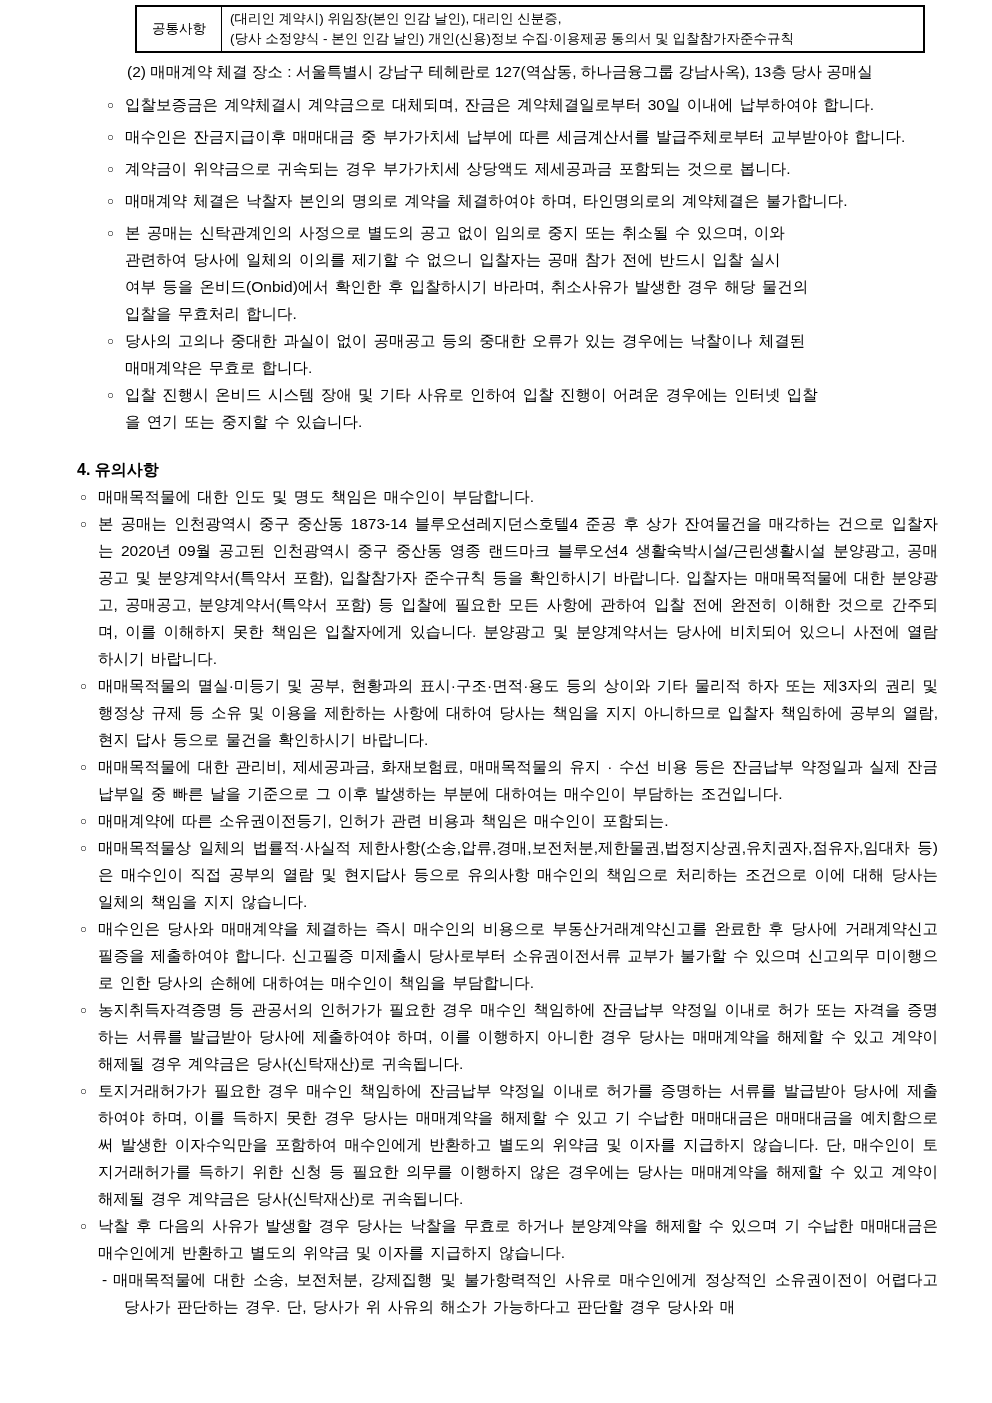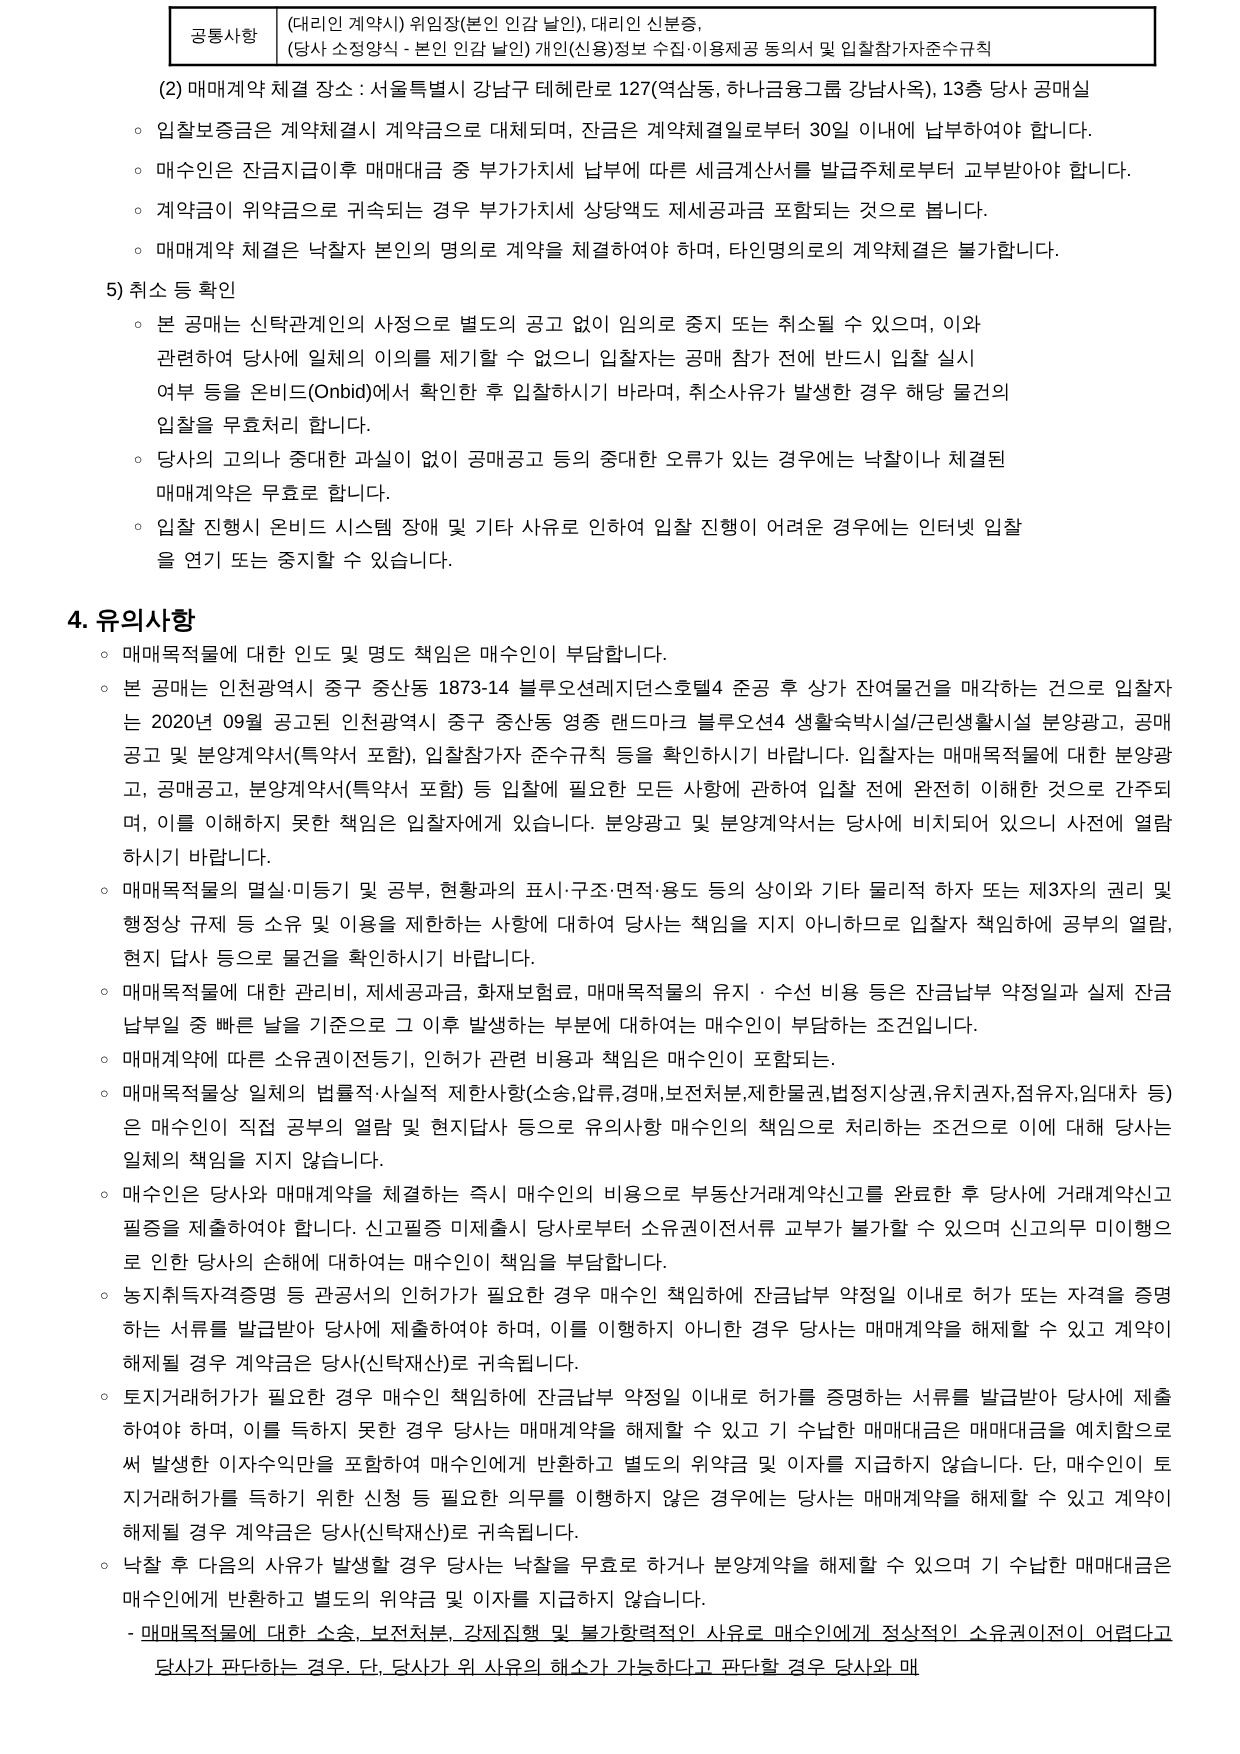--- a/index.html
+++ b/index.html
@@ -20,25 +20,25 @@
   .b{position:relative;padding-left:20px;line-height:27px;font-size:15.5px;}
   .mk{position:absolute;left:2px;top:1px;font-size:11.5px;}
   .bt{display:block;text-align:justify;white-space:pre-line;word-spacing:2px;}
 
   .g1{margin:7px 0 0 105px;width:812px;}
   .g1 .b{margin-bottom:5px;}
 
   .h5{margin:4px 0 0 85px;font-size:15.5px;line-height:27px;}
   .l5{margin:0 0 0 105px;width:830px;}
 
-  .h4{margin:21px 0 0 54px;font-size:20px;font-weight:bold;line-height:27px;}
+  .h4{margin:21px 0 0 77px;font-size:16px;font-weight:bold;line-height:27px;}
   .l4{margin:0 0 0 78px;width:860px;}
 
   .sub{margin-left:22px;}
-  .sub .bt{text-indent:-11px;text-decoration:underline;}
+  .sub .bt{text-indent:-11px;}
   .sub{padding-left:24px;}
   .sub .mk{font-size:15.5px;top:0;}
 </style>
 </head>
 <body>
 
 <div class="page">
 
   <table class="ctable">
     <tbody>
@@ -64,21 +64,20 @@
     <div class="b">
       <span class="mk">○</span>
       <span class="bt">계약금이 위약금으로 귀속되는 경우 부가가치세 상당액도 제세공과금 포함되는 것으로 봅니다.</span>
     </div>
     <div class="b">
       <span class="mk">○</span>
       <span class="bt">매매계약 체결은 낙찰자 본인의 명의로 계약을 체결하여야 하며, 타인명의로의 계약체결은 불가합니다.</span>
     </div>
   </div>
 
-  <div class="h5">5) 취소 등 확인</div>
 
   <div class="l5">
     <div class="b">
       <span class="mk">○</span>
       <span class="bt">본 공매는 신탁관계인의 사정으로 별도의 공고 없이 임의로 중지 또는 취소될 수 있으며, 이와
 관련하여 당사에 일체의 이의를 제기할 수 없으니 입찰자는 공매 참가 전에 반드시 입찰 실시
 여부 등을 온비드(Onbid)에서 확인한 후 입찰하시기 바라며, 취소사유가 발생한 경우 해당 물건의
 입찰을 무효처리 합니다.</span>
     </div>
     <div class="b">

